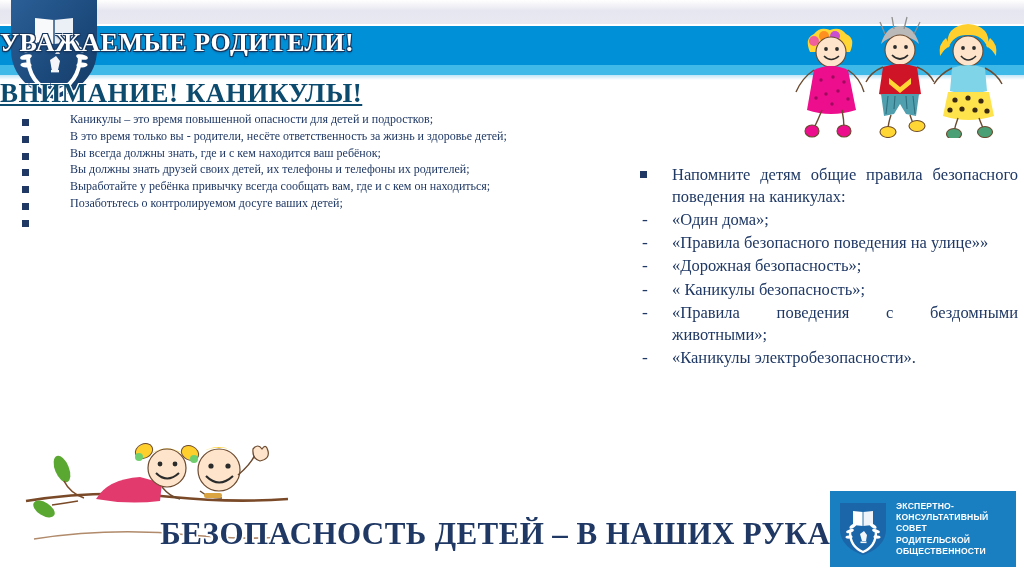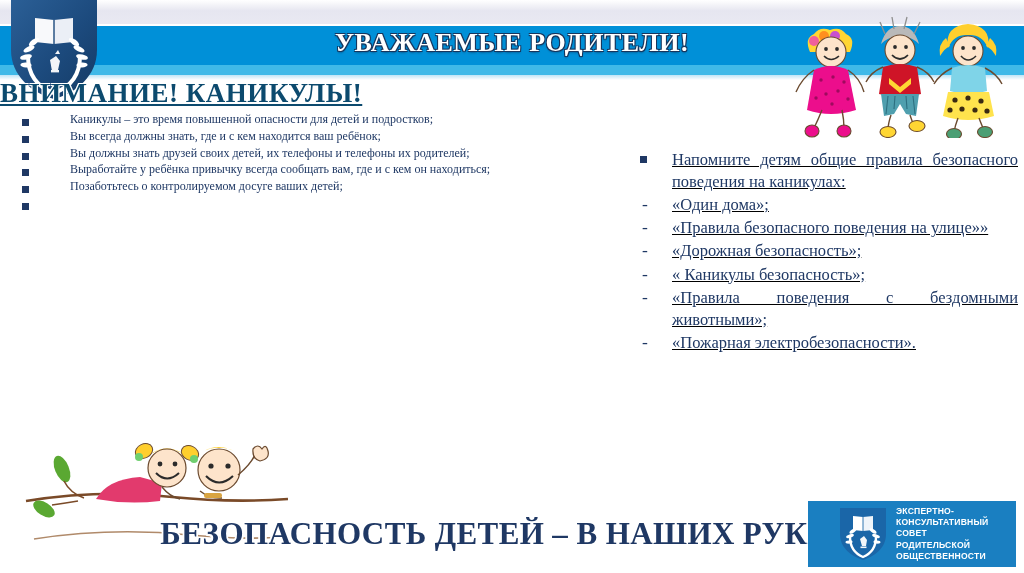--- a/index.html
+++ b/index.html
@@ -51,21 +51,21 @@
     left: 2px; top: -2px;
     width: 104px; height: 104px;
     z-index: 6;
   }
 
   
   .title-main {
     position: absolute;
     left: 0; top: 28px;
     width: 1024px;
-    text-align: center;
+    text-align: left;
     font-size: 26px;
     font-weight: bold;
     letter-spacing: 0.5px;
     color: #ffffff;
     text-shadow:
       -1px -1px 0 #17365d, 1px -1px 0 #17365d,
       -1px  1px 0 #17365d, 1px  1px 0 #17365d,
        0    2px 2px rgba(10,40,80,0.45);
     z-index: 7;
   }
@@ -94,23 +94,22 @@
   }
 
   
   .col-left {
     position: absolute;
     left: 14px; top: 112px;
     width: 610px;
   }
   .col-right {
     position: absolute;
-    left: 630px; top: 149px;
+    left: 630px; top: 164px;
     width: 388px;
-    text-decoration: underline;
   }
   ul.bullets {
     list-style: none;
     margin: 0;
     padding: 0;
   }
   ul.bullets li {
     position: relative;
     padding-left: 56px;
     margin: 0 0 1px 0;
@@ -170,26 +169,25 @@
       -1.5px  1.5px 0 #ffffff,  1.5px  1.5px 0 #ffffff,
       -1.5px 0 0 #ffffff, 1.5px 0 0 #ffffff,
        0 -1.5px 0 #ffffff, 0 1.5px 0 #ffffff;
     z-index: 9;
   }
 
   
   .logo-card {
     position: absolute;
     right: 8px; bottom: 6px;
-    width: 186px; height: 66px;
+    width: 186px; height: 76px;
     background: #1a7fc1;
     display: flex;
     align-items: center;
     z-index: 10;
-    padding-left: 22px;
   }
   .logo-card .shield {
     width: 52px; height: 56px;
     flex: 0 0 auto;
     margin-left: 7px;
   }
   .logo-card .logo-text {
     margin-left: 7px;
     color: #ffffff;
     font-family: "Liberation Sans", "DejaVu Sans", sans-serif;
@@ -331,38 +329,38 @@
       <path d="M170 110 Q167 118 166 124" fill="none" stroke="#6b4a2f" stroke-width="1.4"></path>
       <path d="M191 110 Q194 118 196 122" fill="none" stroke="#6b4a2f" stroke-width="1.4"></path>
       <ellipse cx="166" cy="126" rx="7.5" ry="5.5" fill="#4b9f74" stroke="#6b4a2f" stroke-width="1.1"></ellipse>
       <ellipse cx="197" cy="124" rx="7.5" ry="5.5" fill="#4b9f74" stroke="#6b4a2f" stroke-width="1.1"></ellipse>
     </g>
   </svg>
 
   <div class="col-left">
     <ul class="bullets">
       <li><span class="mk sq"></span><span>Каникулы – это время повышенной опасности для детей и подростков;</span></li>
-      <li><span class="mk sq"></span></li>
+      <li><span class="mk sq"></span><span>В это время только вы - родители, несёте ответственность за жизнь и здоровье детей;</span></li>
       <li><span class="mk sq"></span><span>Вы всегда должны знать, где и с кем находится ваш ребёнок;</span></li>
       <li><span class="mk sq"></span><span>Вы должны знать друзей своих детей, их телефоны и телефоны их родителей;</span></li>
       <li><span class="mk sq"></span><span>Выработайте у ребёнка привычку всегда сообщать вам, где и с кем он находиться;</span></li>
       <li><span class="mk sq"></span><span>Позаботьтесь о контролируемом досуге ваших детей;</span></li>
       <li><span class="mk sq"></span></li>
     </ul>
   </div>
 
   <div class="col-right">
     <ul class="bullets">
       <li><span class="mk sq"></span><span>Напомните детям общие правила безопасного поведения на каникулах:</span></li>
       <li><span class="mk dash">-</span><span>«Один дома»;</span></li>
       <li><span class="mk dash">-</span><span>«Правила безопасного поведения на улице»»</span></li>
       <li><span class="mk dash">-</span><span>«Дорожная безопасность»;</span></li>
       <li><span class="mk dash">-</span><span>« Каникулы безопасность»;</span></li>
       <li><span class="mk dash">-</span><span>«Правила поведения с бездомными животными»;</span></li>
-      <li><span class="mk dash">-</span><span>«Пожарная электробезопасности».</span></li>
+      <li><span class="mk dash">-</span><span>«Каникулы электробезопасности».</span></li>
     </ul>
   </div>
 
   <svg class="kids-bottom" viewBox="0 0 270 112">
 
     <path d="M4 62 Q80 50 150 58 Q210 64 266 60" fill="none" stroke="#7a4a28" stroke-width="2.6"></path>
     <ellipse cx="40" cy="30" rx="7" ry="14" fill="#5aa832" transform="rotate(-22 40 30)"></ellipse>
     <path d="M42 42 Q48 54 62 59" fill="none" stroke="#7a4a28" stroke-width="1.6"></path>
     <ellipse cx="22" cy="70" rx="6.5" ry="12" fill="#5aa832" transform="rotate(-58 22 70)"></ellipse>
     <path d="M30 66 Q44 64 56 62" fill="none" stroke="#7a4a28" stroke-width="1.4"></path>

